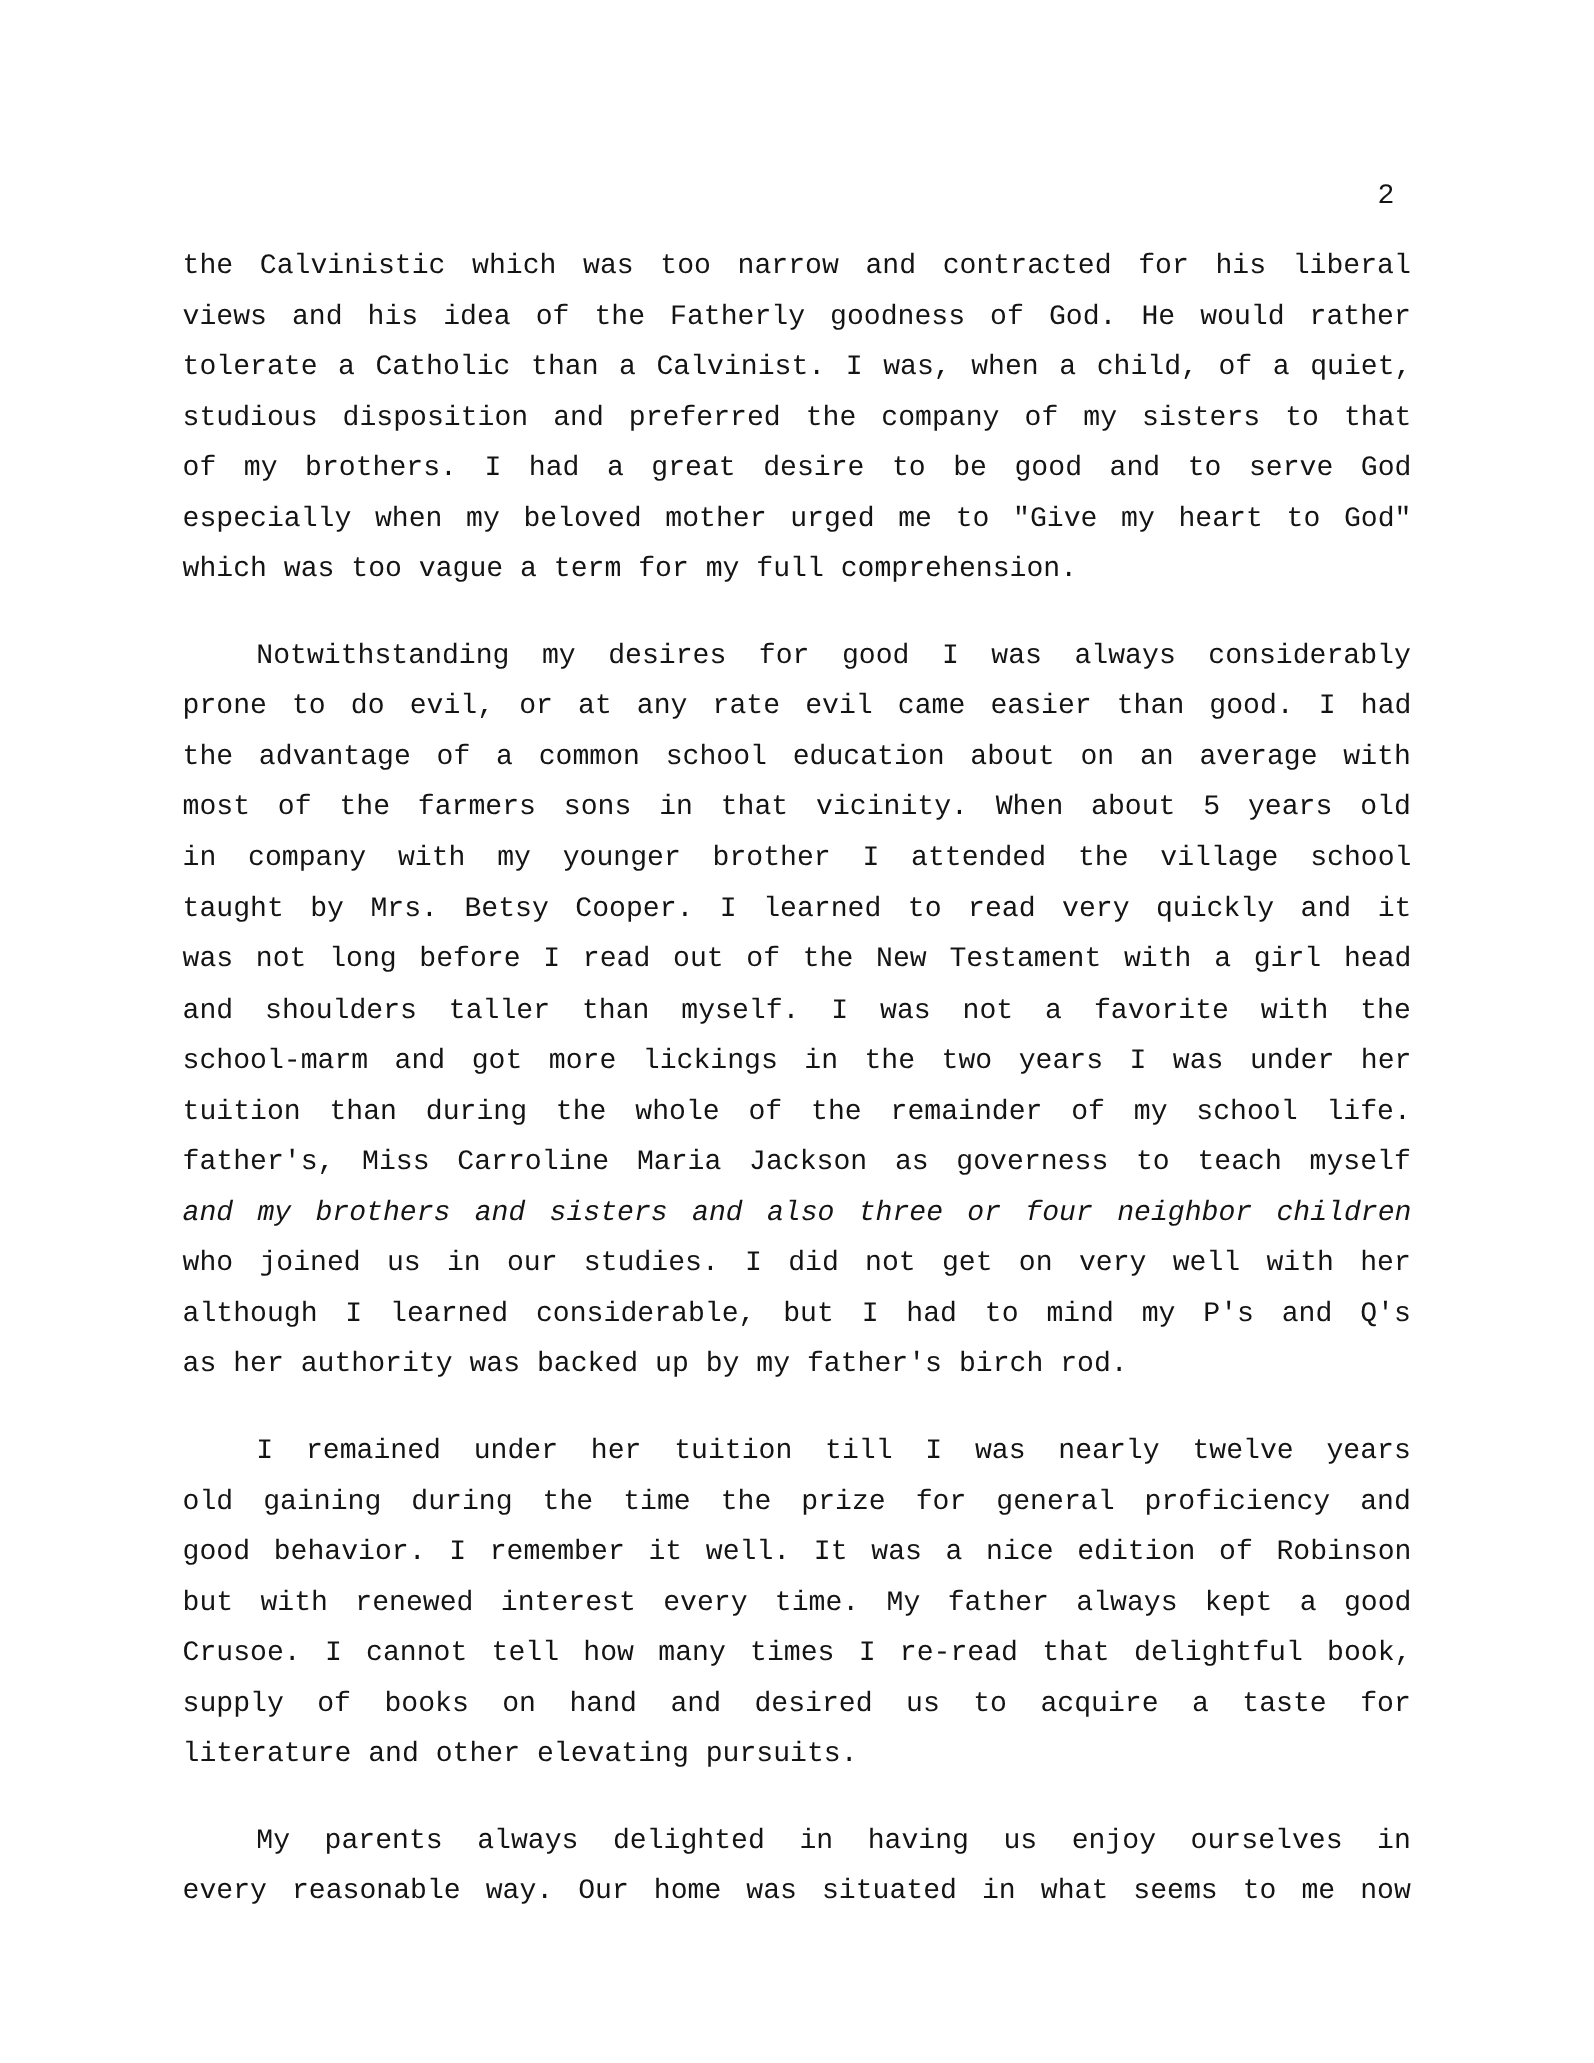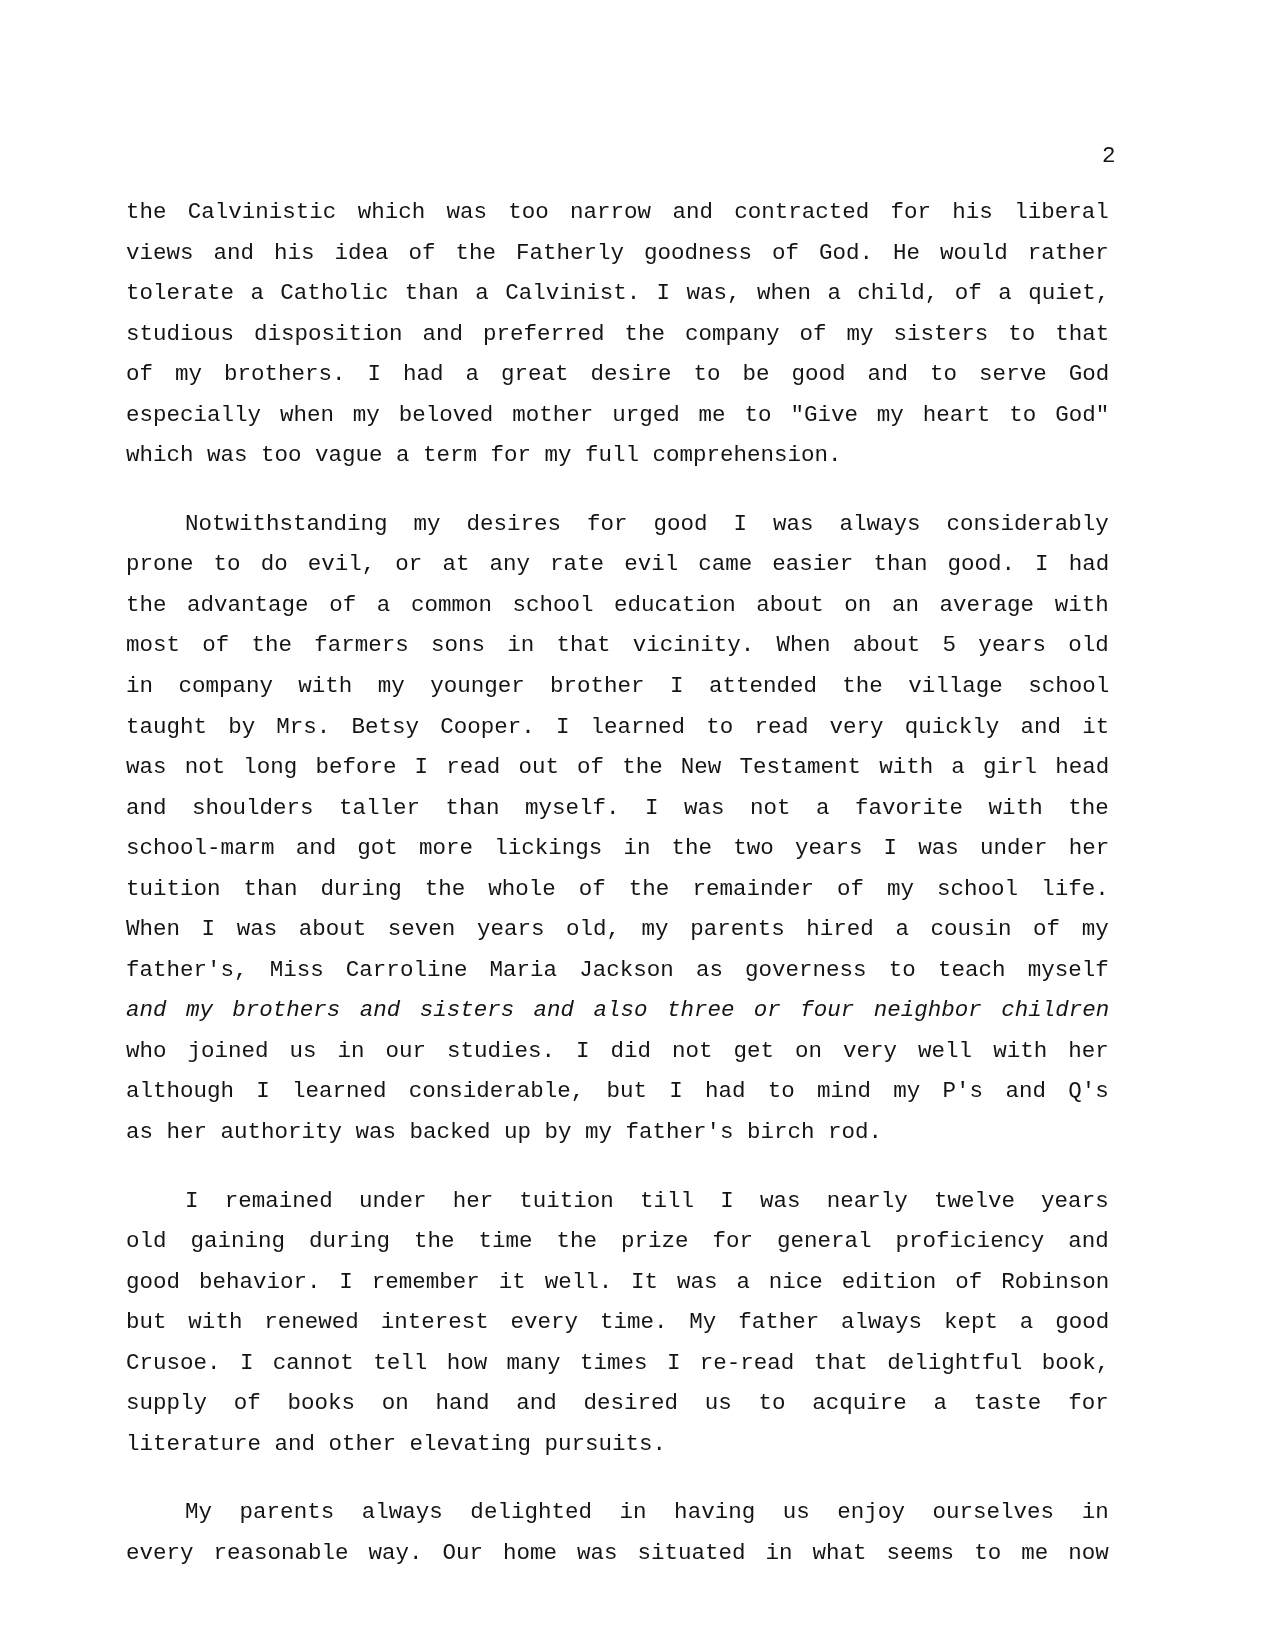--- a/index.html
+++ b/index.html
@@ -20,21 +20,21 @@
     position: absolute;
     top: 143px;
     left: 1102px;
     font-size: 22.5px;
     line-height: 26px;
     white-space: pre;
   }
   .body-text {
     position: absolute;
     top: 192px;
-    left: 126px;
+    left: 146px;
     width: 983px;
   }
   .line {
     font-size: 22.5px;
     line-height: 40.55px;
     height: 40.55px;
     white-space: pre;
     text-align: left;
   }
   .line.ind {
@@ -58,21 +58,20 @@
       <div class="line ind"><span style="word-spacing: 12.5px;">Notwithstanding my desires for good I was always considerably</span></div>
       <div class="line"><span style="word-spacing: 6.57143px;">prone to do evil, or at any rate evil came easier than good. I had</span></div>
       <div class="line"><span style="word-spacing: 7.09091px;">the advantage of a common school education about on an average with</span></div>
       <div class="line"><span style="word-spacing: 8.75px;">most of the farmers sons in that vicinity. When about 5 years old</span></div>
       <div class="line"><span style="word-spacing: 11.9px;">in company with my younger brother I attended the village school</span></div>
       <div class="line"><span style="word-spacing: 7.66667px;">taught by Mrs. Betsy Cooper. I learned to read very quickly and it</span></div>
       <div class="line"><span style="word-spacing: 4.64286px;">was not long before I read out of the New Testament with a girl head</span></div>
       <div class="line"><span style="word-spacing: 12px;">and shoulders taller than myself. I was not a favorite with the</span></div>
       <div class="line"><span style="word-spacing: 7.66667px;">school-marm and got more lickings in the two years I was under her</span></div>
       <div class="line"><span style="word-spacing: 9.54545px;">tuition than during the whole of the remainder of my school life.</span></div>
-      <div class="line"><span style="word-spacing: 8.07692px;">When I was about seven years old, my parents hired a cousin of my</span></div>
       <div class="line"><span style="word-spacing: 8.66667px;">father's, Miss Carroline Maria Jackson as governess to teach myself</span></div>
       <div class="line"><span style="word-spacing: 5.90909px; font-style: italic;">and my brothers and sisters and also three or four neighbor children</span></div>
       <div class="line"><span style="word-spacing: 7.5px;">who joined us in our studies. I did not get on very well with her</span></div>
       <div class="line"><span style="word-spacing: 8.75px;">although I learned considerable, but I had to mind my P's and Q's</span></div>
       <div class="line"><span style="word-spacing: 0px;">as her authority was backed up by my father's birch rod.</span></div>
       <div class="line ind"><span style="word-spacing: 12.7px; text-align: right;">I remained under her tuition till I was nearly twelve years</span></div>
       <div class="line"><span style="word-spacing: 10.5px;">old gaining during the time the prize for general proficiency and</span></div>
       <div class="line"><span style="word-spacing: 5.41667px;">good behavior. I remember it well. It was a nice edition of Robinson</span></div>
       <div class="line"><span style="word-spacing: 8.36364px;">but with renewed interest every time. My father always kept a good</span></div>
       <div class="line"><span style="word-spacing: 5.90909px;">Crusoe. I cannot tell how many times I re-read that delightful book,</span></div>

